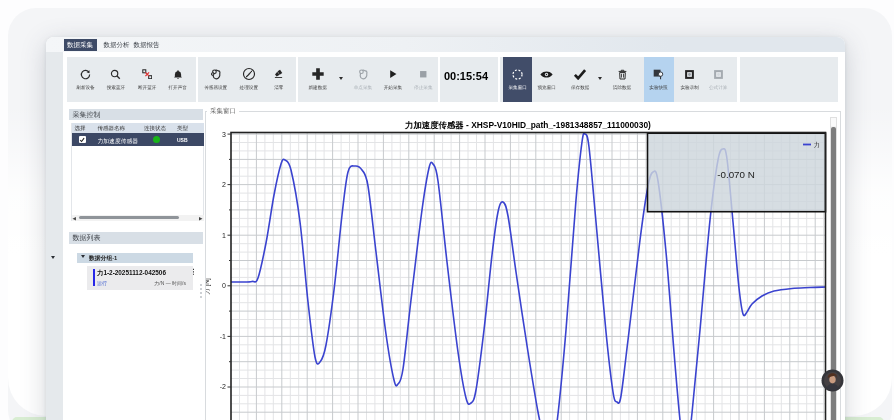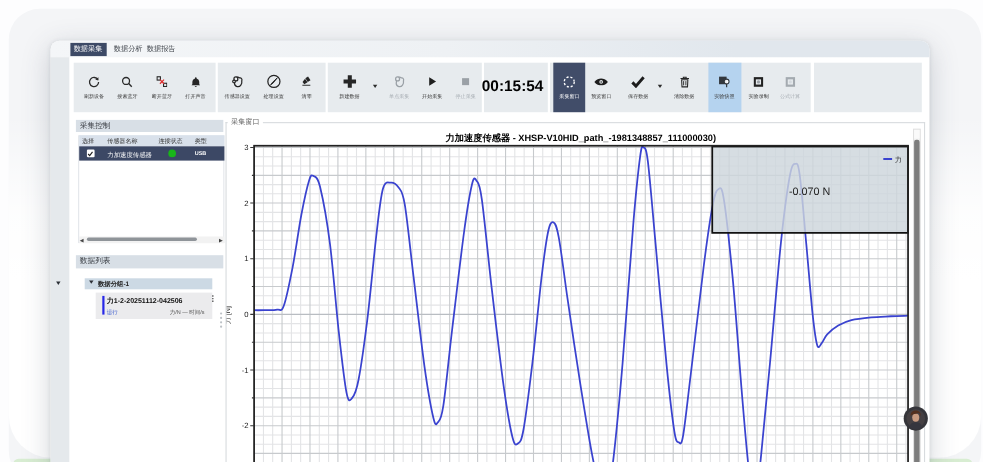--- a/index.html
+++ b/index.html
@@ -133,21 +133,21 @@
         <div class="lb">开始采集</div>
       </div>
 <div class="tbtn abs" style="left:361.3px;width:32px">
         <div class="ic">
           <svg width="8.5" height="8.5" viewBox="0 0 16 16">
             <rect x="2" y="2" width="12" height="12" fill="#9aa0a6"></rect>
           </svg>
         </div>
         <div class="lb gray">停止采集</div>
       </div>
-<div class="abs" style="left:372px;top:33px;width:96px;text-align:center;font-size:14px;font-weight:bold;color:#000">00:15:54</div>
+<div class="abs" style="left:372px;top:33px;width:96px;text-align:center;font-size:11px;font-weight:bold;color:#000">00:15:54</div>
 <div class="abs" style="left:457.4px;top:20px;width:28.6px;height:44.5px;background:#414d69"></div>
 <div class="tbtn abs" style="left:455.7px;width:32px">
         <div class="ic">
           <svg width="13" height="13" viewBox="0 0 16 16">
             <circle cx="8" cy="8" r="5.6" fill="none" stroke="#fff" stroke-width="1.5" stroke-dasharray="2.4 2.1"></circle>
           </svg>
         </div>
         <div class="lb" style="color:#fff">采集窗口</div>
       </div>
 <div class="tbtn abs" style="left:484.7px;width:32px">

